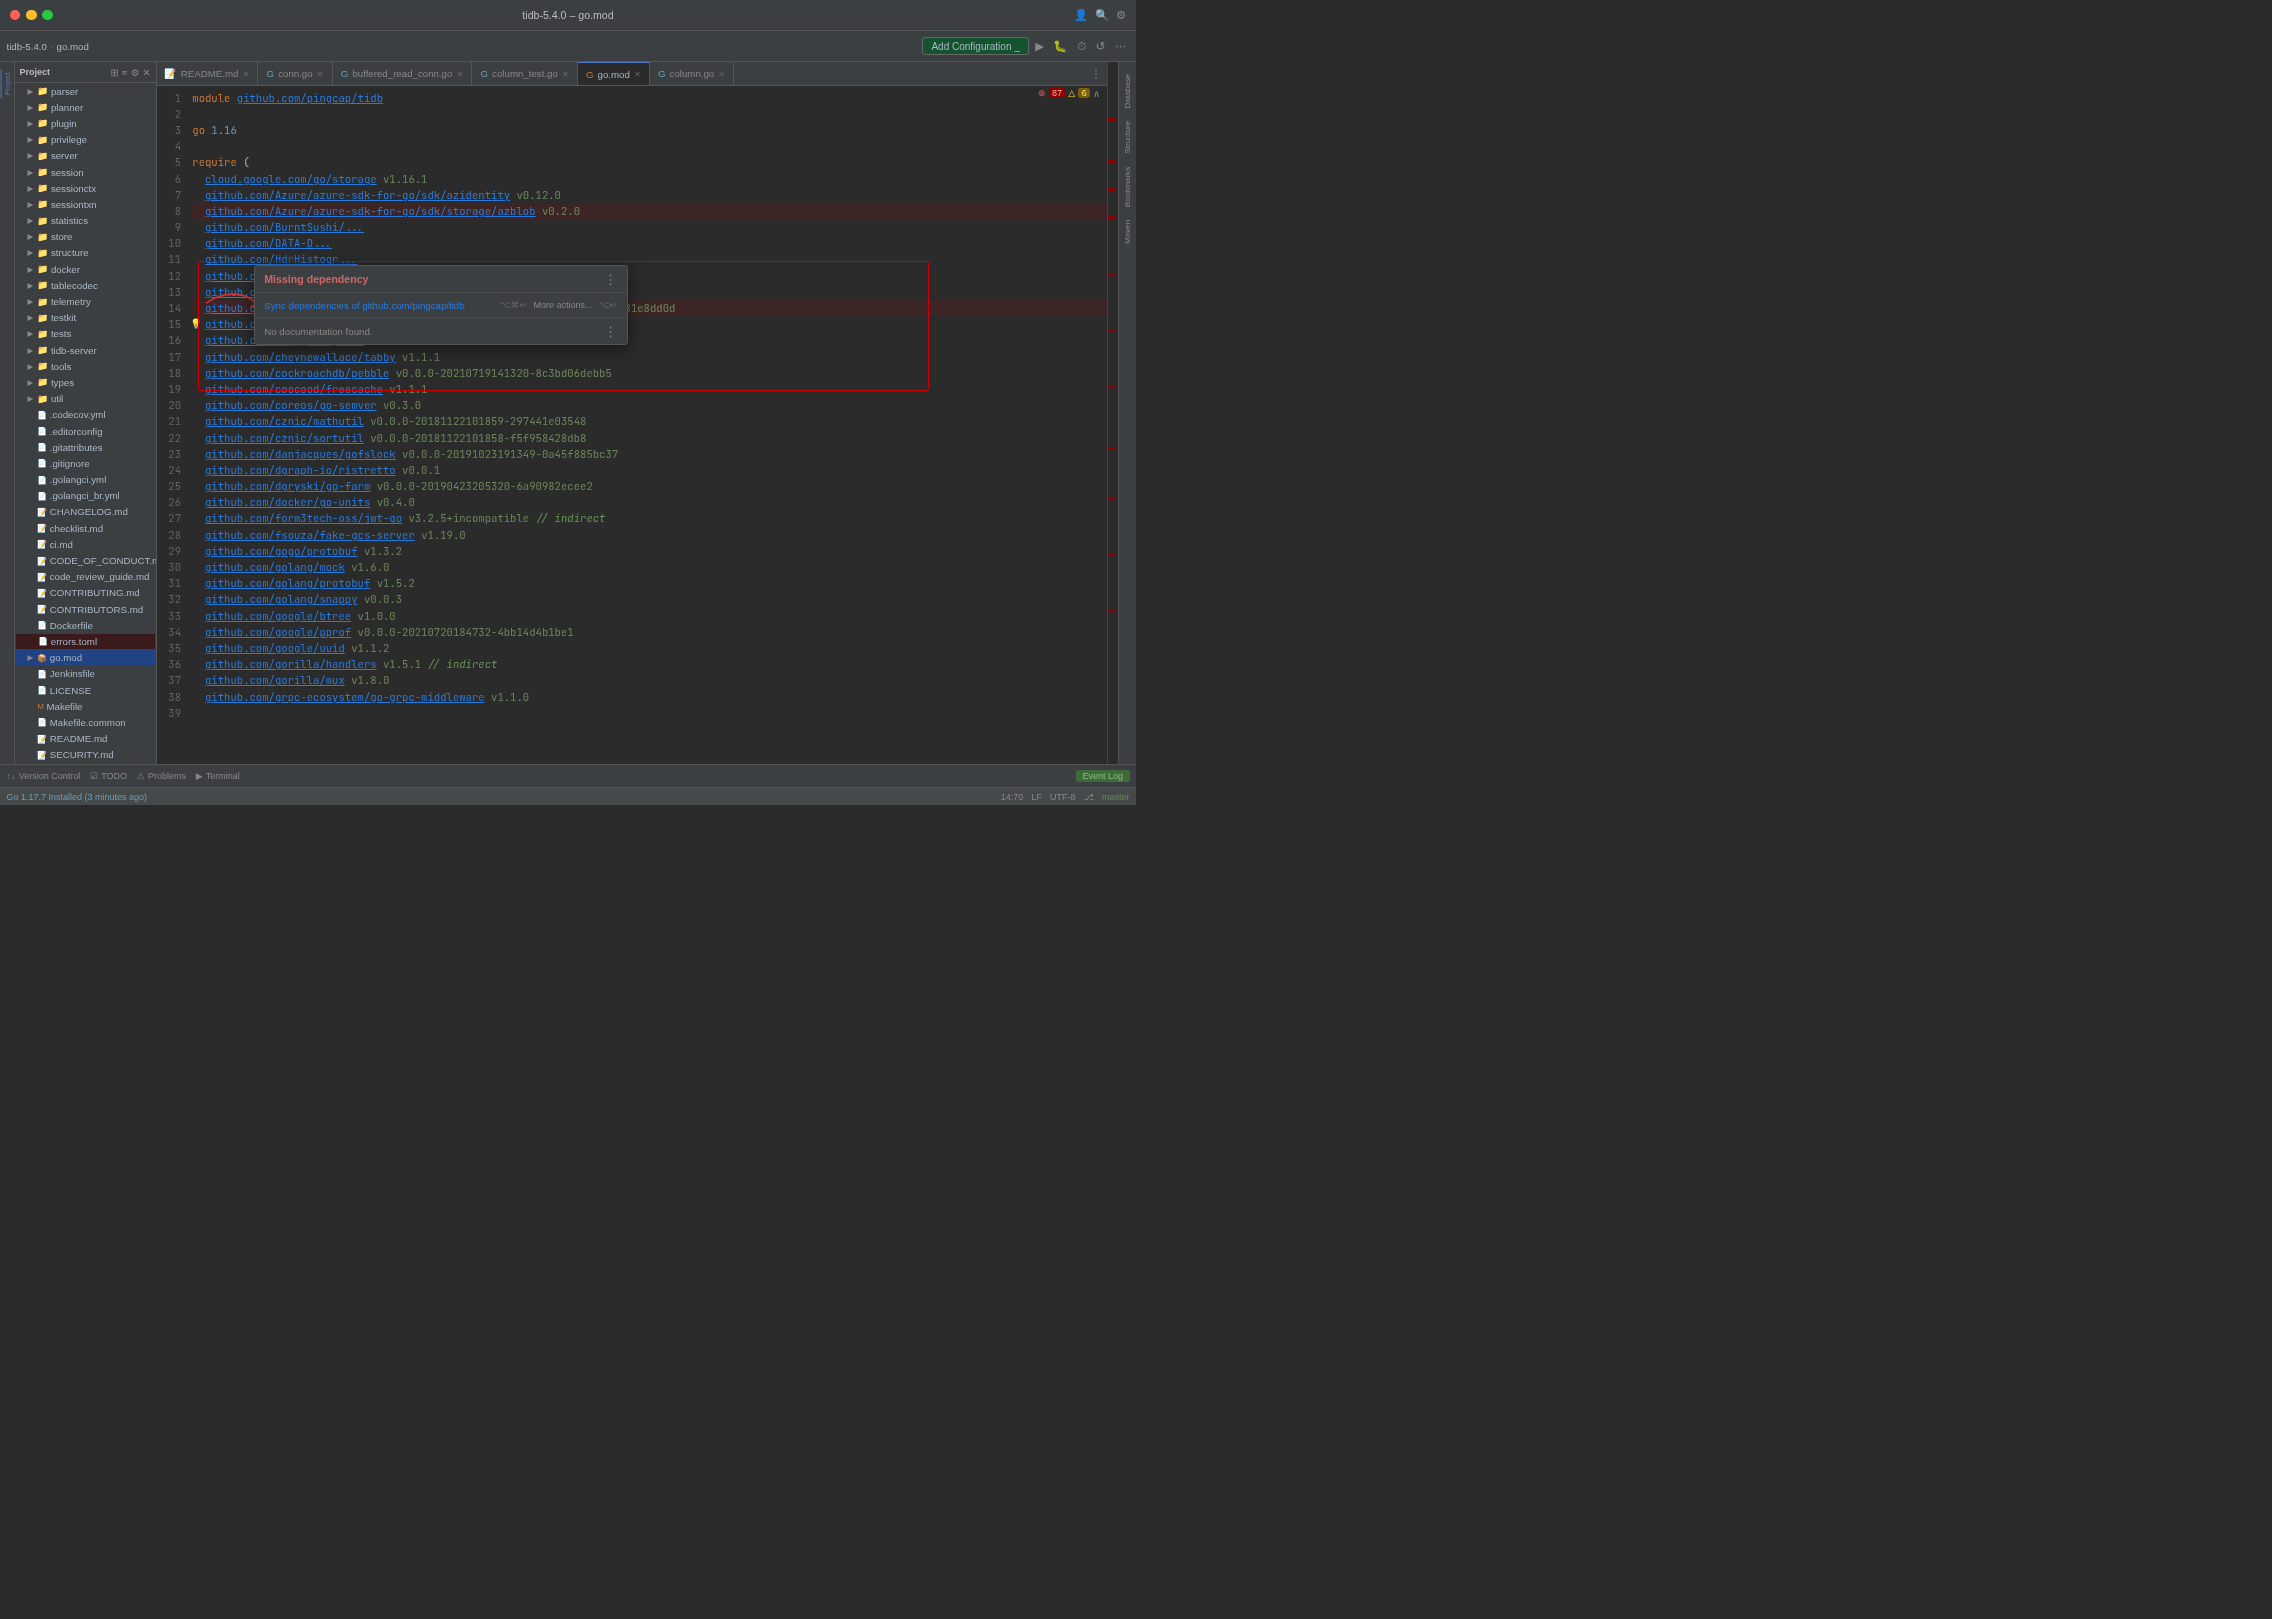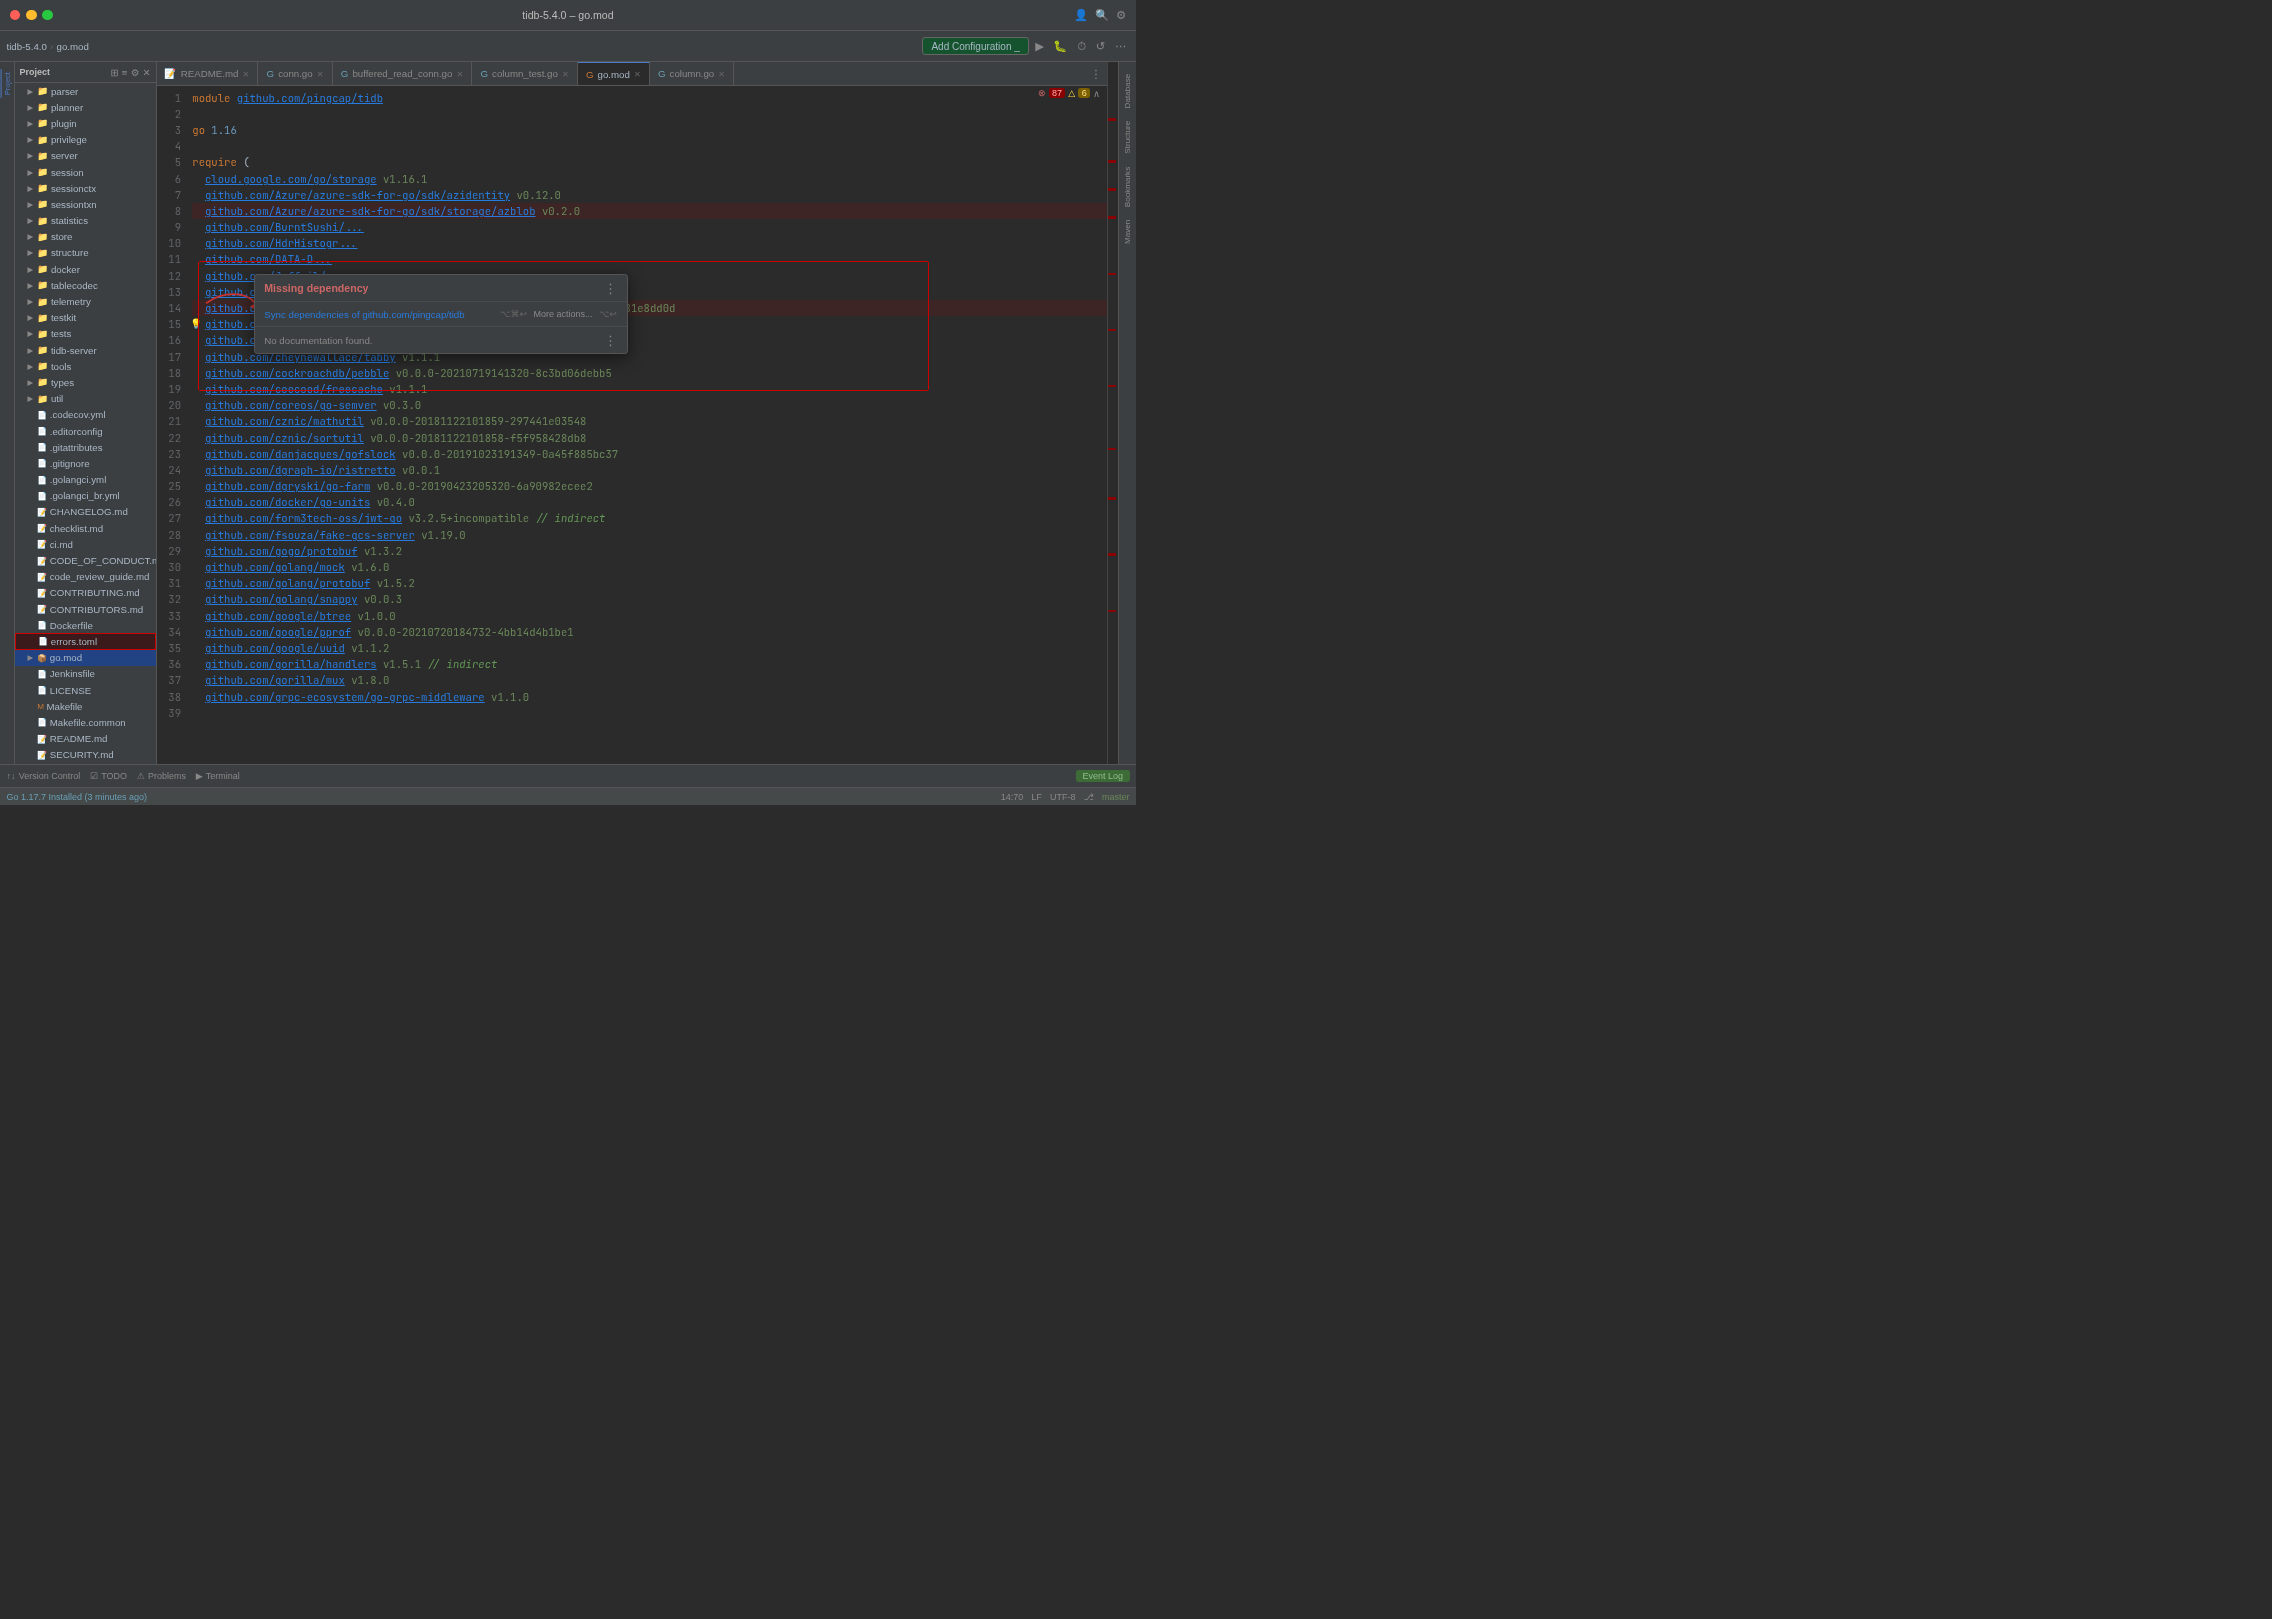--- a/index.html
+++ b/index.html
@@ -265,21 +265,21 @@
     .url { color: #287bde; text-decoration: underline; cursor: pointer; }
     .ver { color: #6a8759; }
     .num { color: #6897bb; }
     .indirect { color: #629755; font-style: italic; }
     .err-line { background: rgba(200, 0, 0, 0.12); }
     .err-underline { border-bottom: 1.6px wavy #cc6666; }
 
     
     .popup {
       position: absolute;
-      top: 188px;
+      top: 179px;
       left: 97px;
       width: 374px;
       background: #3c3f41;
       border: 0.8px solid #555;
       border-radius: 3.2px;
       box-shadow: 0 3.2px 16.2px rgba(0,0,0,0.5);
       z-index: 100;
     }
     .popup-row {
       display: flex;
@@ -827,22 +827,22 @@
         <div class="code-lines">
           <div class="code-line"><span class="kw">mo</span><span class="kw">dule</span> <span class="url">github.com/pingcap/tidb</span></div>
           <div class="code-line"></div>
           <div class="code-line"><span class="kw">go</span> <span class="num">1.16</span></div>
           <div class="code-line"></div>
           <div class="code-line"><span class="kw">re</span><span class="kw">quire</span> (</div>
           <div class="code-line">  <span class="url">cloud.google.com/go/storage</span> <span class="ver">v1.16.1</span></div>
           <div class="code-line">  <span class="url">github.com/Azure/azure-sdk-for-go/sdk/azidentity</span> <span class="ver">v0.12.0</span></div>
           <div class="code-line err-line">  <span class="url err-underline">github.com/Azure/azure-sdk-for-go/sdk/storage/azblob</span> <span class="ver">v0.2.0</span></div>
           <div class="code-line">  <span class="url">github.com/BurntSushi/...</span></div>
+          <div class="code-line">  <span class="url">github.com/DATA-D...</span></div>
           <div class="code-line">  <span class="url">github.com/HdrHistogr...</span></div>
-          <div class="code-line">  <span class="url">github.com/DATA-D...</span></div>
           <div class="code-line">  <span class="url">github.com/Jeffail/ga...</span></div>
           <div class="code-line">  <span class="url">github.com/aws/aws-sdk-go</span> <span class="ver">v1.35.3</span></div>
           <div class="code-line err-line" style="position:relative;">  <span class="url err-underline">github.com/blacktear23/go-proxyprotocol</span> <span class="ver">v0.0.0-20180807104634-af7a81e8dd0d</span></div>
           <div class="code-line">  <span class="url">github.com/carlmjohnson/flagext</span> <span class="ver">v0.21.0</span></div>
           <div class="code-line">  <span class="url">github.com/cheggaaa/pb/v3</span> <span class="ver">v3.0.8</span></div>
           <div class="code-line">  <span class="url">github.com/cheynewallace/tabby</span> <span class="ver">v1.1.1</span></div>
           <div class="code-line">  <span class="url">github.com/cockroachdb/pebble</span> <span class="ver">v0.0.0-20210719141320-8c3bd06debb5</span></div>
           <div class="code-line">  <span class="url">github.com/coocood/freecache</span> <span class="ver">v1.1.1</span></div>
           <div class="code-line">  <span class="url">github.com/coreos/go-semver</span> <span class="ver">v0.3.0</span></div>
           <div class="code-line">  <span class="url">github.com/cznic/mathutil</span> <span class="ver">v0.0.0-20181122101859-297441e03548</span></div>

